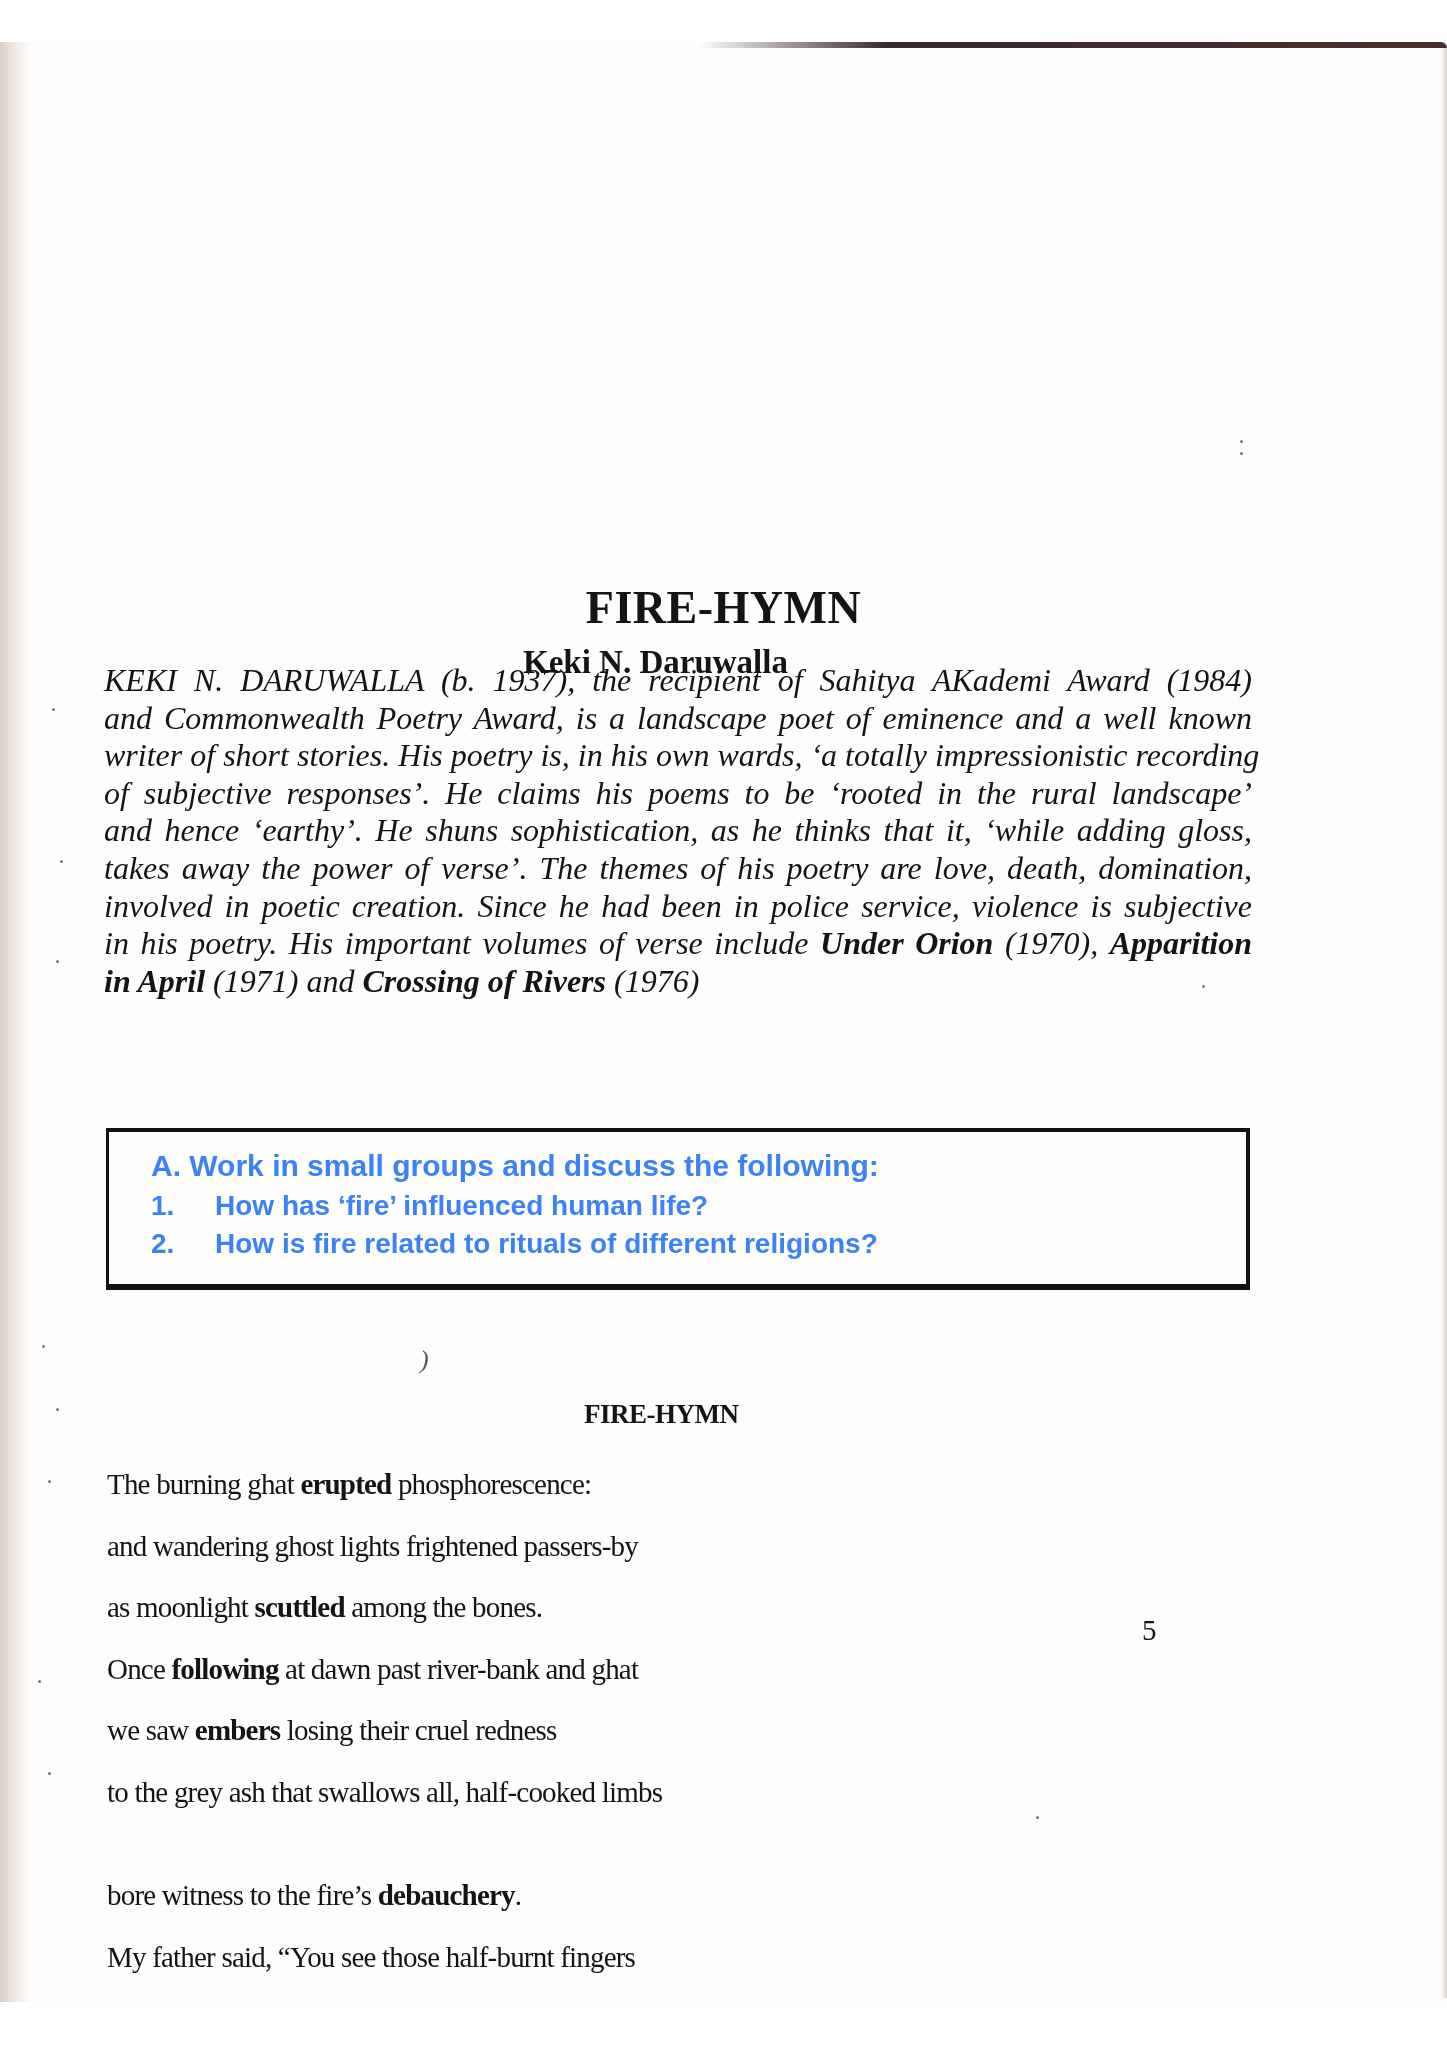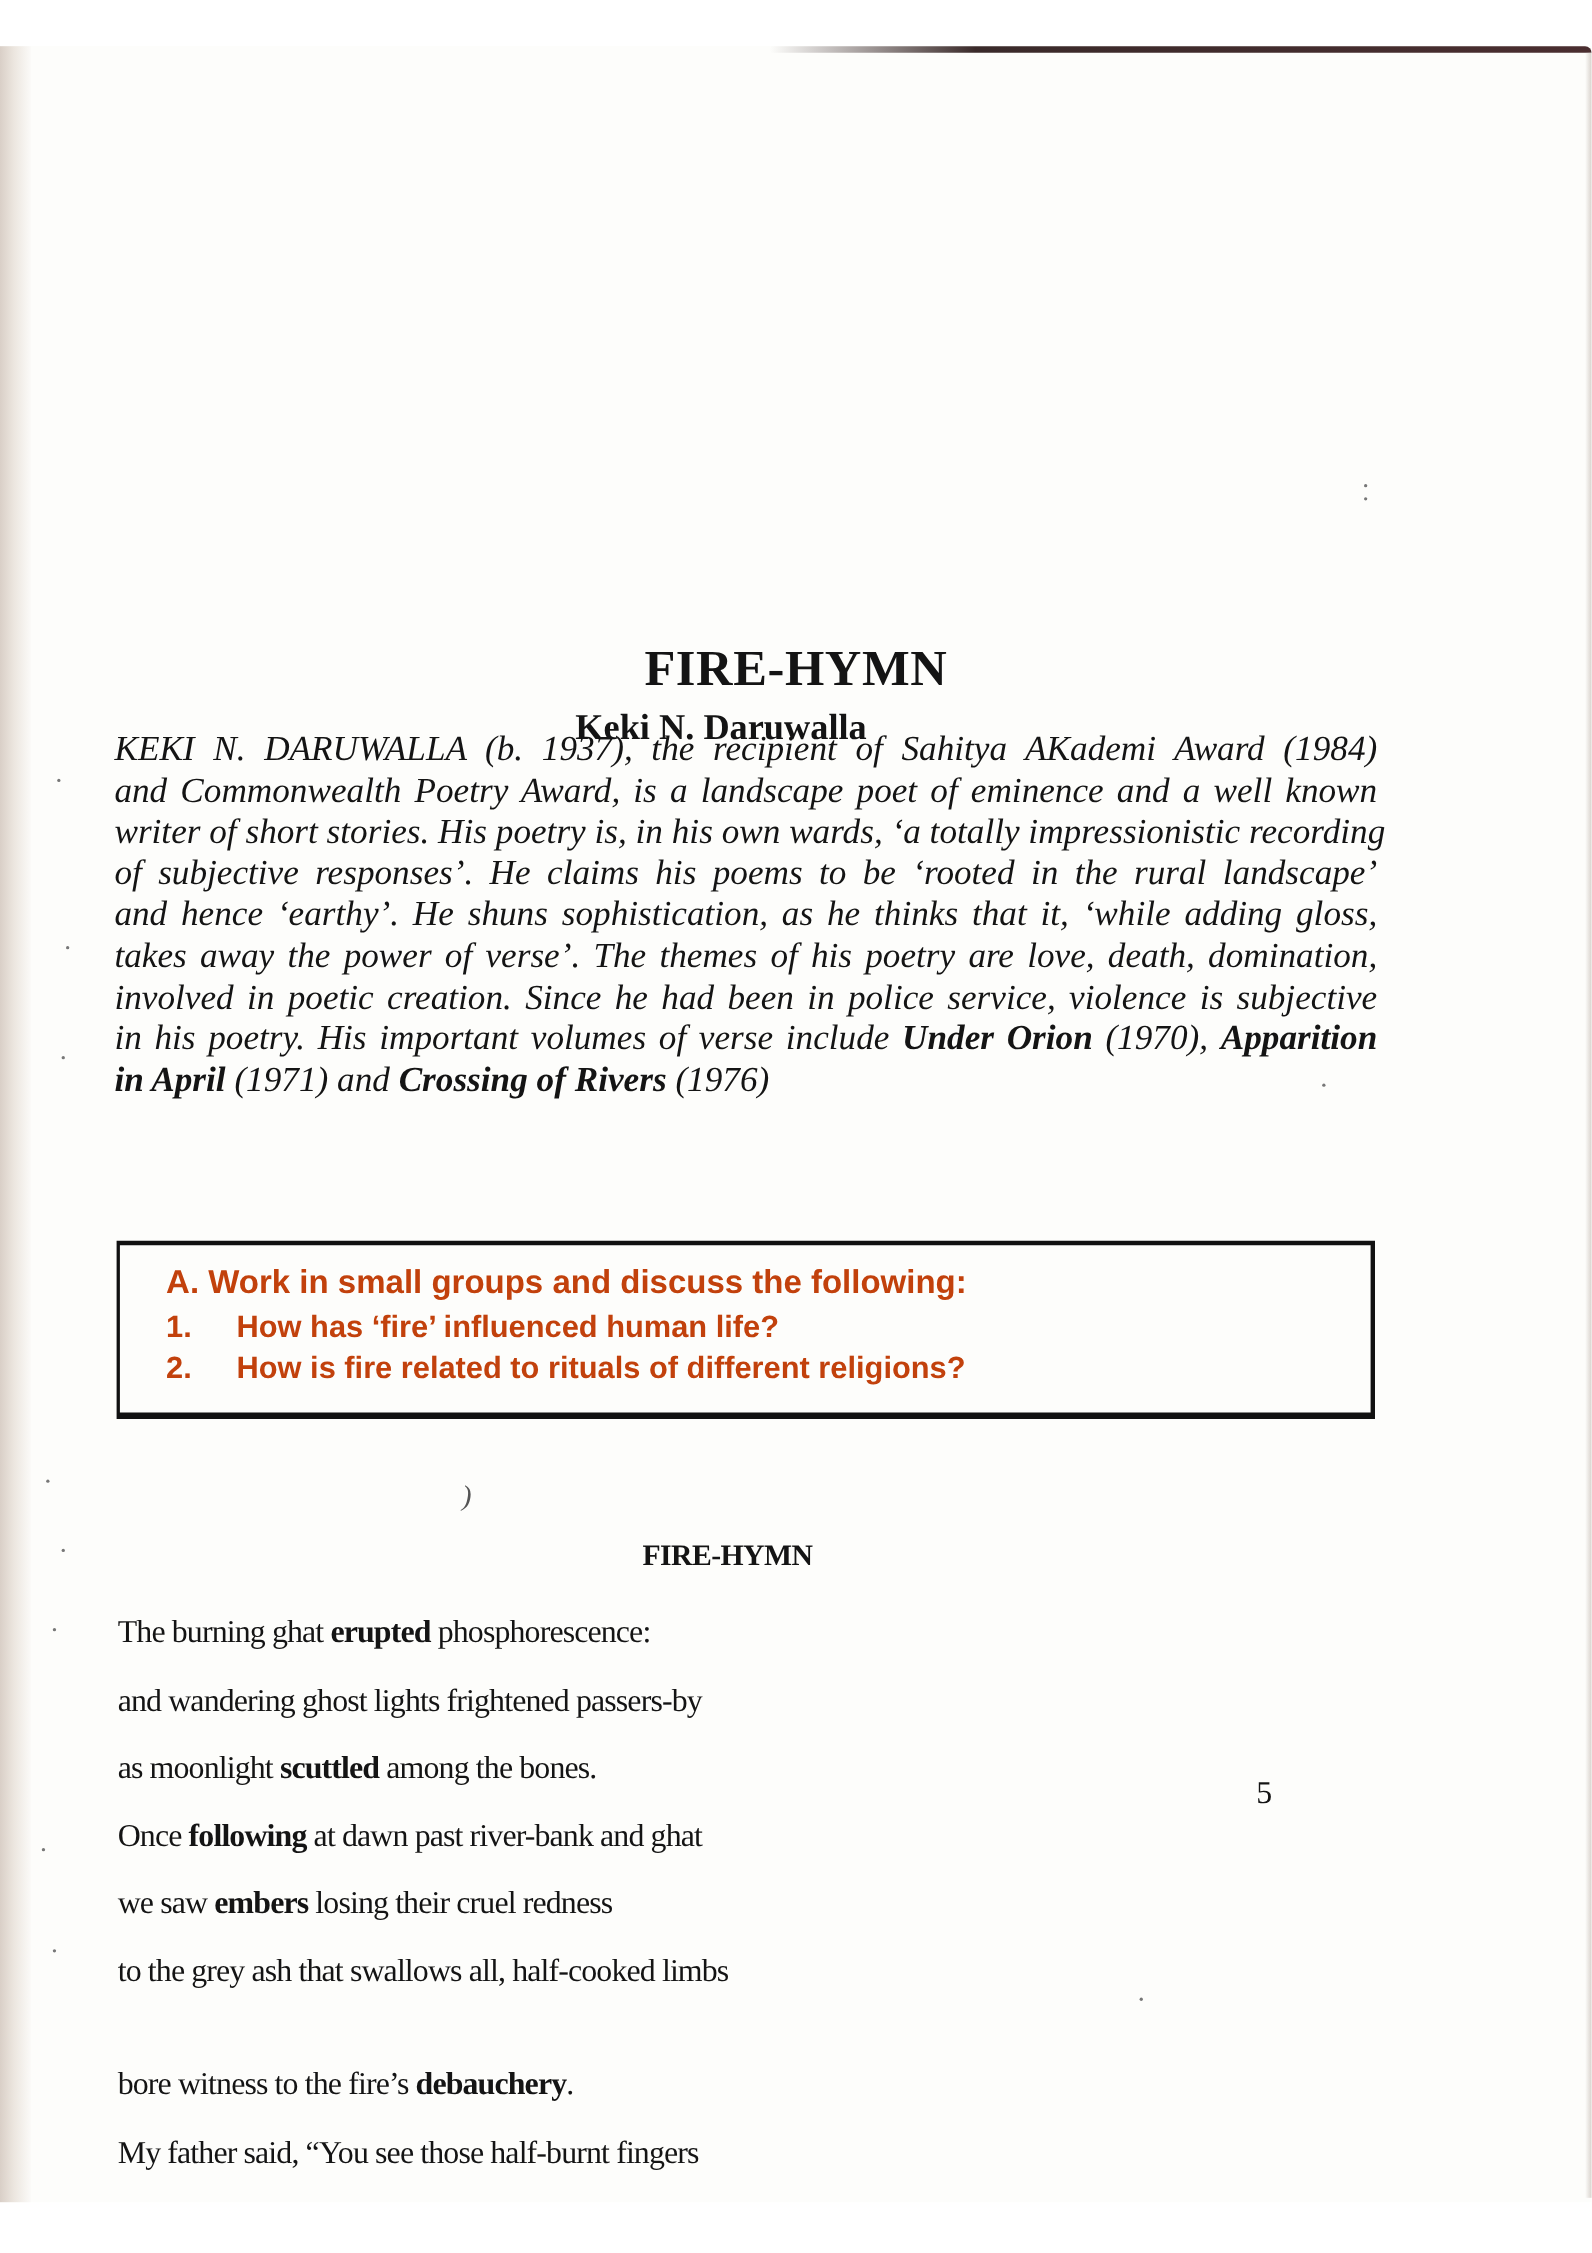--- a/index.html
+++ b/index.html
@@ -99,21 +99,21 @@
     top: 1128px;
     width: 1144px;
     height: 162px;
     border-top: 4px solid #111;
     border-left: 3px solid #111;
     border-right: 4px solid #111;
     border-bottom: 6px solid #111;
     box-sizing: border-box;
     font-family: "Liberation Sans", "DejaVu Sans", sans-serif;
     font-weight: bold;
-    color: #c2410c;
+    color: #3b82f6;
   }
   .task-heading {
     position: absolute;
     left: 42px;
     top: 15px;
     font-size: 30px;
     line-height: 38px;
   }
   .task-item {
     position: absolute;

